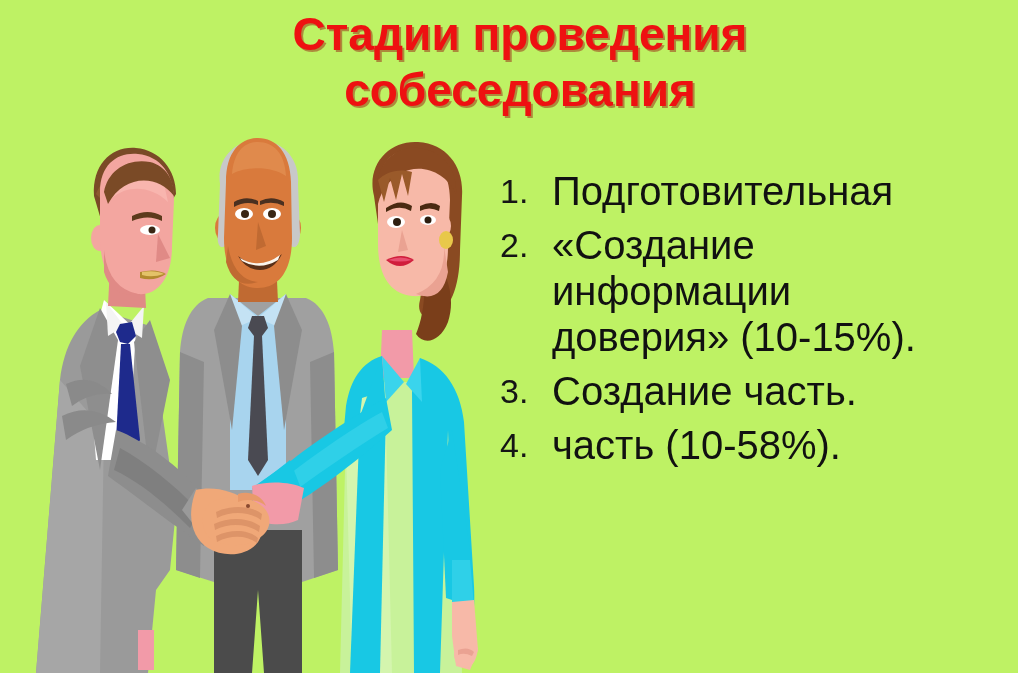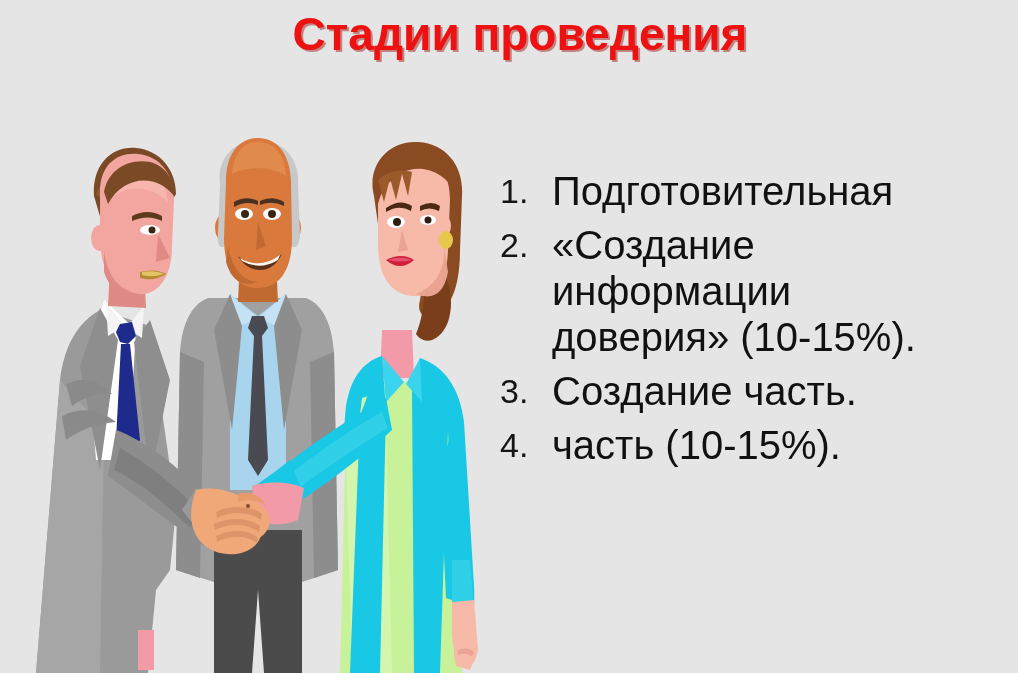--- a/index.html
+++ b/index.html
@@ -9,21 +9,21 @@
     width: 1018px;
     height: 673px;
     overflow: hidden;
     background: #ffffff;
   }
 
   #slide {
     position: relative;
     width: 1018px;
     height: 673px;
-    background: #e5e5e5;
+    background: #bef264;
     font-family: "Liberation Sans", sans-serif;
   }
 
   
   #title-block {
     position: absolute;
     left: 180px;
     top: 6px;
     width: 680px;
     text-align: center;
@@ -77,20 +77,21 @@
   }
   #illustration svg { display: block; width: 500px; height: 543px; }
 </style>
 </head>
 <body>
 
 <div id="slide">
 
   <div id="title-block">
     <div class="title-line">Стадии проведения</div>
+    <div class="title-line">собеседования</div>
   </div>
 
   <div id="list-block">
 
     <div class="list-item">
       <div class="list-num">1.</div>
       <div class="list-text">
         <span class="ln">Подготовительная</span>
       </div>
     </div>
@@ -107,21 +108,21 @@
     <div class="list-item">
       <div class="list-num">3.</div>
       <div class="list-text">
         <span class="ln">Создание часть.</span>
       </div>
     </div>
 
     <div class="list-item">
       <div class="list-num">4.</div>
       <div class="list-text">
-        <span class="ln">часть (10-15%).</span>
+        <span class="ln">часть (10-58%).</span>
       </div>
     </div>
 
   </div>
 
   <div id="illustration">
     <svg viewBox="0 0 500 543" xmlns="http://www.w3.org/2000/svg">
 
       <g>
 

